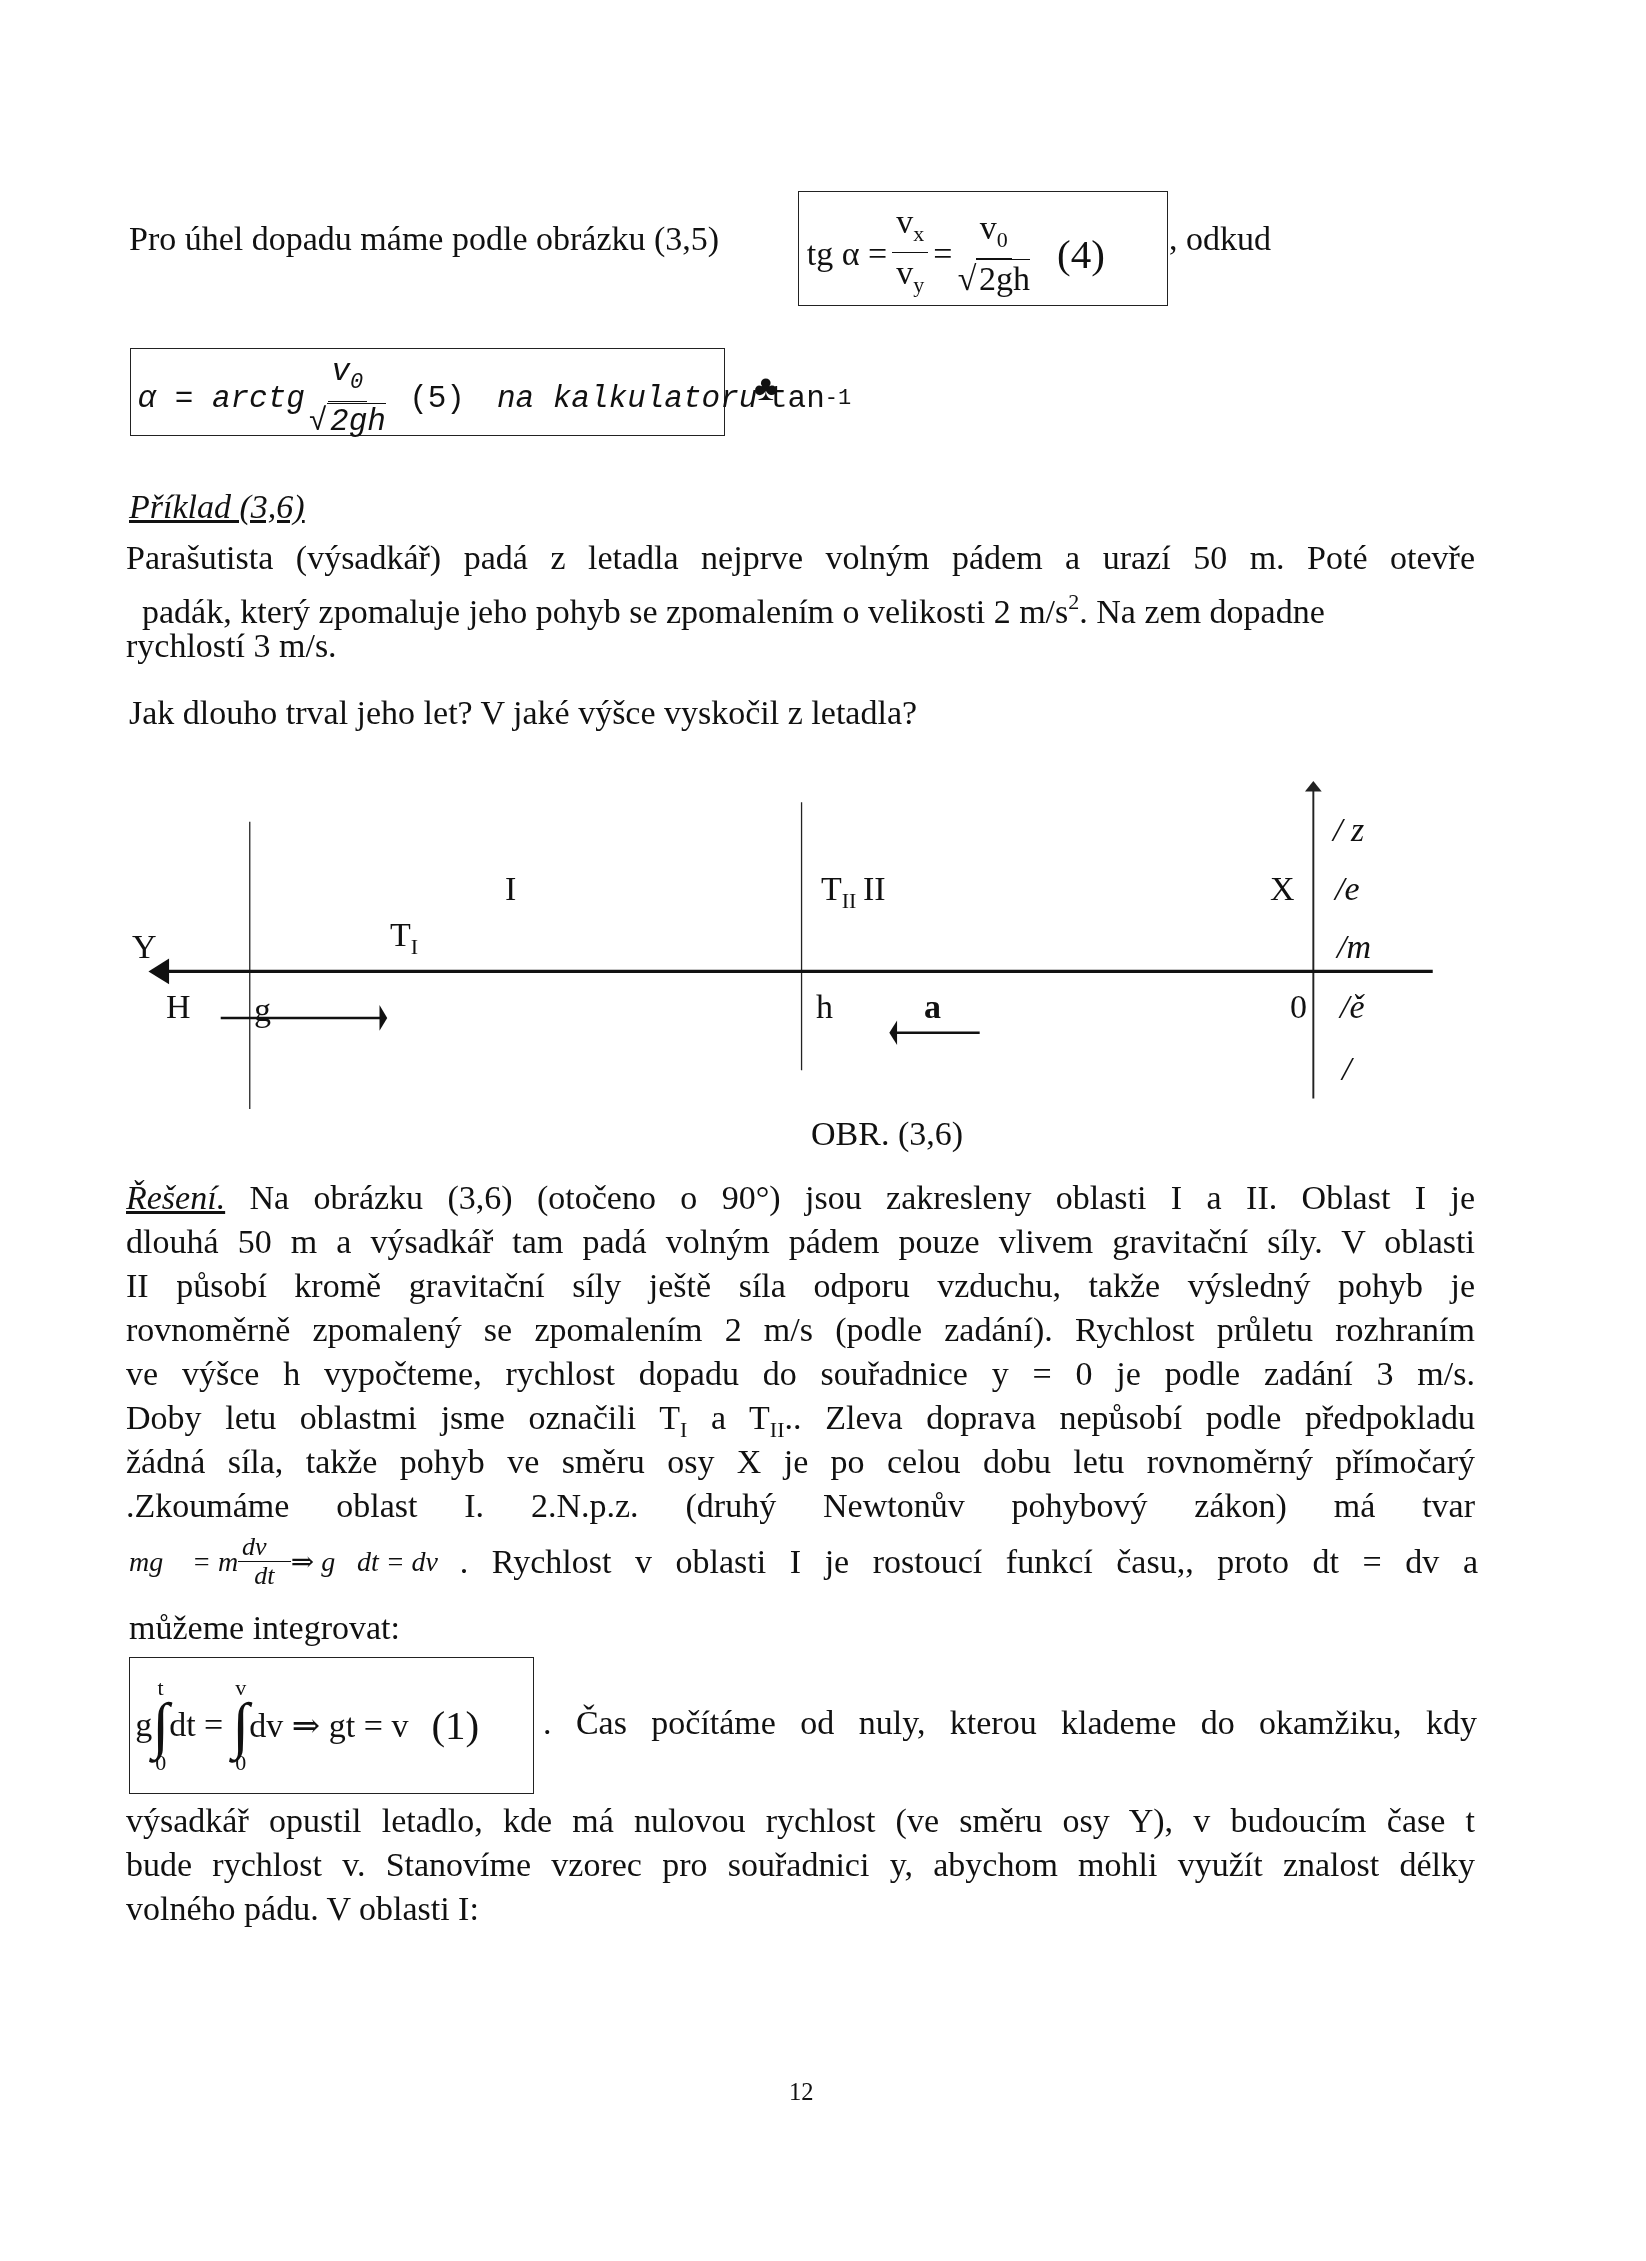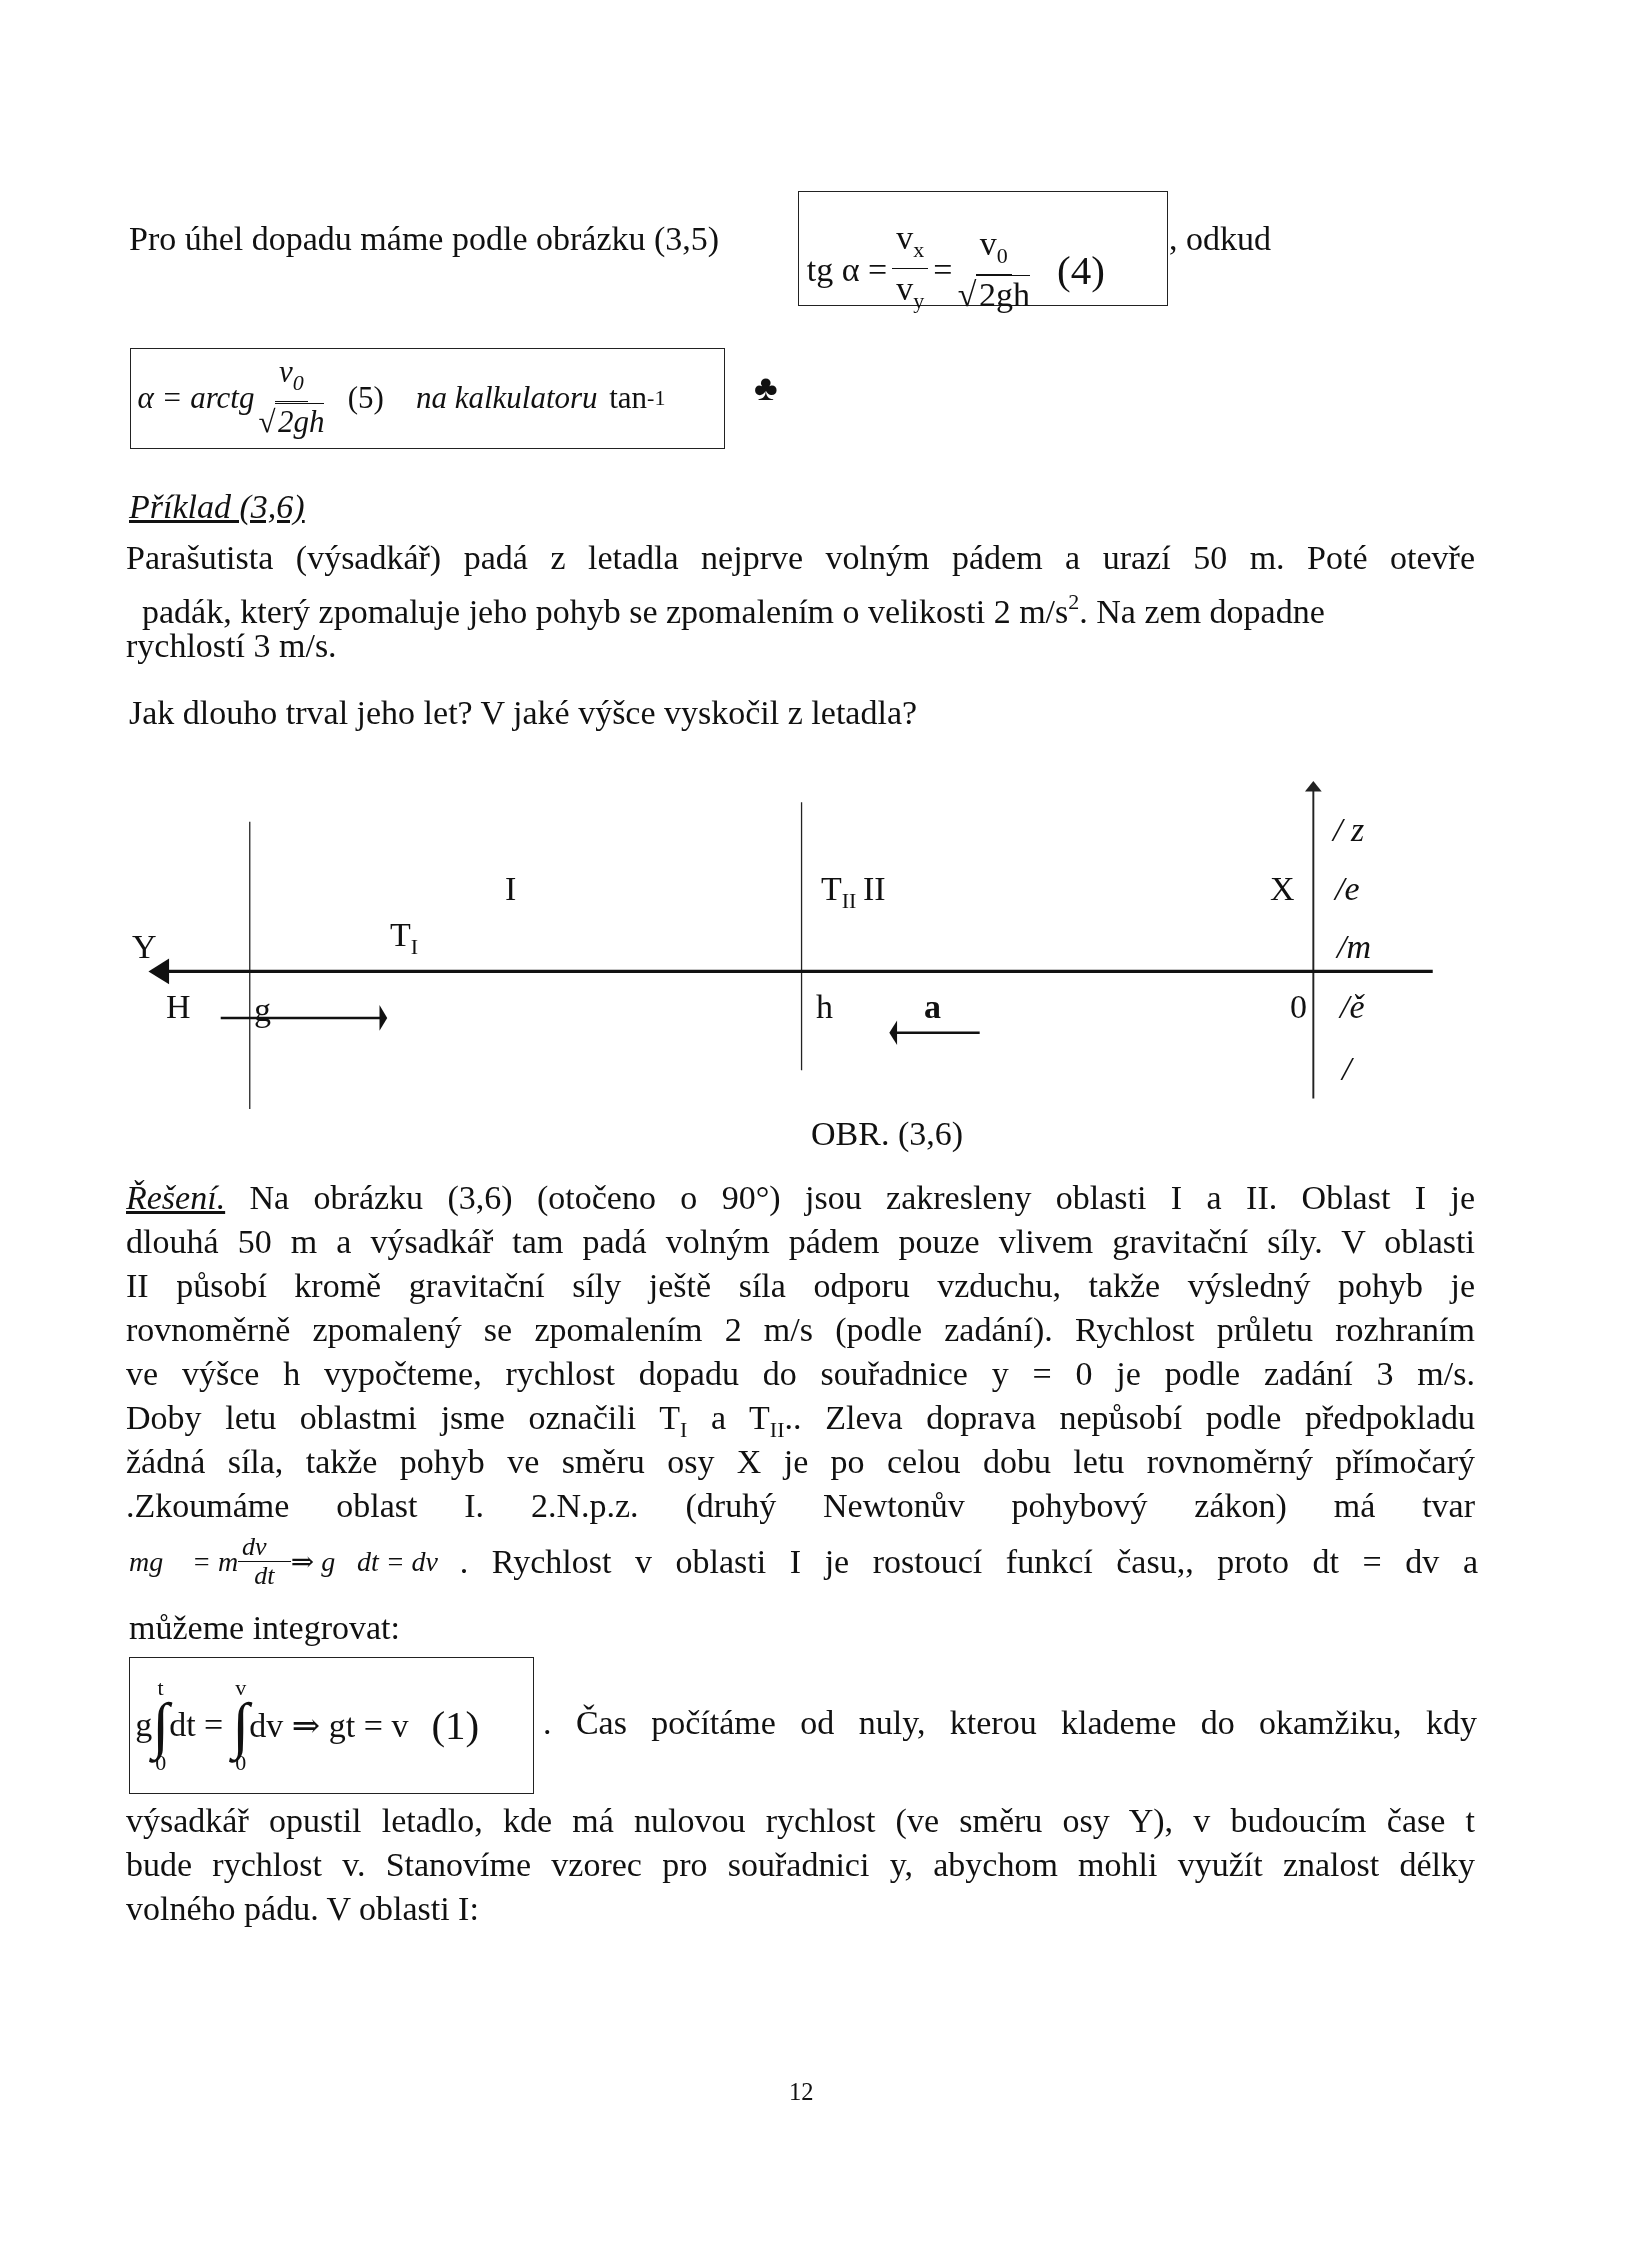--- a/index.html
+++ b/index.html
@@ -27,37 +27,37 @@
   .diag-label { position: absolute; font-size: 34px; line-height: 36px; white-space: nowrap; }
   .intg { display: inline-flex; flex-direction: column; align-items: center; vertical-align: middle; font-size: 22px; line-height: 23px; }
   .intg .sym { font-size: 62px; line-height: 52px; }
 </style>
 </head>
 <body>
 
 <div class="abs txt" style="left:129px; top:217px;">Pro úhel dopadu máme podle obrázku (3,5)</div>
 
 <div class="box" style="left:798px; top:191px; width:370px; height:115px;">
-  <div class="abs" style="left:7.7px; top:28px; font-size:34px; display:flex; align-items:center; white-space:nowrap;">
+  <div class="abs" style="left:7.7px; top:12px; font-size:34px; display:flex; align-items:center; white-space:nowrap;">
     <span>tg α =</span>
     <span class="frac" style="margin:0 5.2px;">
       <span class="num"><span>v</span><span class="sub">x</span></span>
       <span class="den"><span>v</span><span class="sub">y</span></span>
     </span>
     <span>=</span>
     <span class="frac" style="margin:0 5.2px;">
       <span class="num"><span>v</span><span class="sub">0</span></span>
       <span class="den">√<span class="sqrt">2gh</span></span>
     </span>
     <span class="paren" style="margin-left:22px;">(4)</span>
   </div>
 </div>
 <div class="abs txt" style="left:1169px; top:217px;">, odkud</div>
 
-<div class="box" style="left:130px; top:348px; width:595px; height:101px;">
+<div class="box" style="left:130px; top:348px; width:595px; height:88px;font-family:Liberation Mono, monospace;">
   <div class="abs" style="left:6.5px; top:5.2px; font-size:31px; display:flex; align-items:center; white-space:nowrap;">
     <span class="ital">α = arctg</span>
     <span class="frac ital" style="margin:0 3.9px;">
       <span class="num"><span>v</span><span class="sub">0</span></span>
       <span class="den">√<span class="sqrt">2gh</span></span>
     </span>
     <span style="margin-left:19.4px;">(5)</span>
     <span class="ital" style="margin-left:32px;">na kalkulatoru</span>
     <span style="margin-left:11.6px;">tan</span>
       <span class="sup">-1</span>

